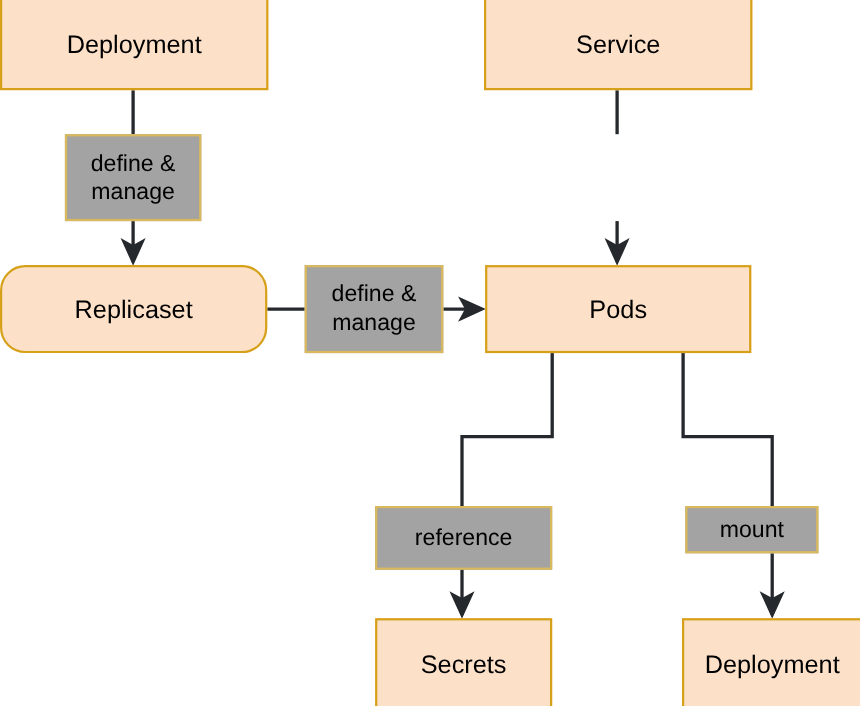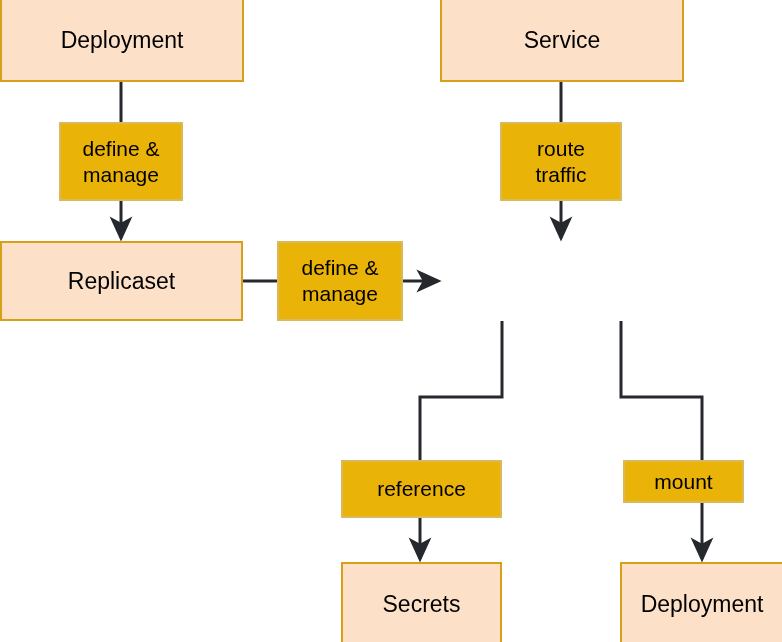--- a/index.html
+++ b/index.html
@@ -36,21 +36,21 @@
     color: #000000;
     z-index: 2;
   }
   .node.entity {
     background: #fce0c8;
     border: 2px solid #d6a019;
     font-size: 23px;
     line-height: 1.15;
   }
   .node.label {
-    background: #eab308;
+    background: #a3a3a3;
     border: 2px solid #d9b95c;
     font-size: 21px;
     line-height: 1.22;
   }
   .node-text {
     display: block;
     white-space: pre-line;
     padding: 0 4px;
   }
 </style>
@@ -96,34 +96,33 @@
 
   <div class="node entity" style="left:440px; top:-2px; width:244px; height:84px;">
     <span class="node-text">Service</span>
   </div>
 
   <div class="node label" style="left:59px; top:122px; width:124px; height:79px;">
     <span class="node-text">define &amp;
 manage</span>
   </div>
 
-  <div class="node label" style="left:500px; top:122px; width:122px; height:79px;">
-    <span class="node-text">route
-traffic</span>
-  </div>
 
-  <div class="node entity" style="left:0px; top:241px; width:243px; height:80px;">
+  <div class="node entity" style="left:0px; top:241px; width:243px; height:80px;border-radius:23px;">
     <span class="node-text">Replicaset</span>
   </div>
 
   <div class="node label" style="left:277px; top:241px; width:126px; height:80px;">
     <span class="node-text">define &amp;
 manage</span>
   </div>
 
+  <div class="node entity" style="left:441px; top:241px; width:242px; height:80px;">
+    <span class="node-text">Pods</span>
+  </div>
 
   <div class="node label" style="left:341px; top:460px; width:161px; height:58px;">
     <span class="node-text">reference</span>
   </div>
 
   <div class="node label" style="left:623px; top:460px; width:121px; height:43px;">
     <span class="node-text">mount</span>
   </div>
 
   <div class="node entity" style="left:341px; top:562px; width:161px; height:84px;">

